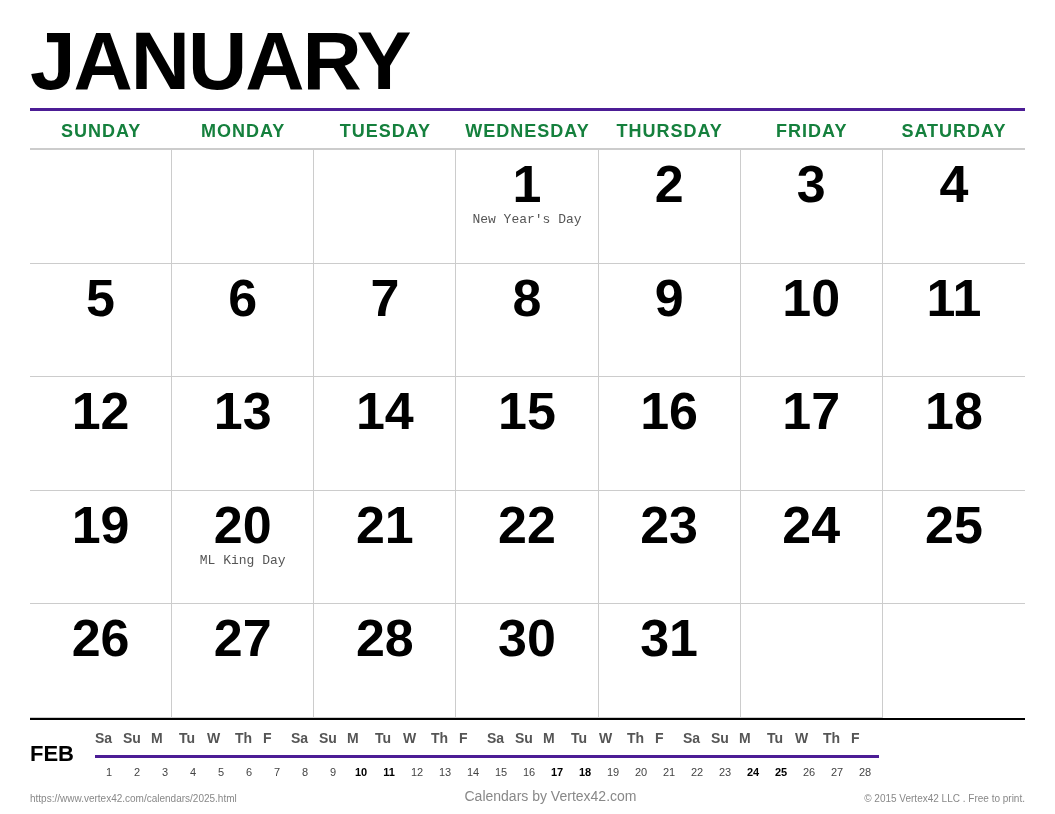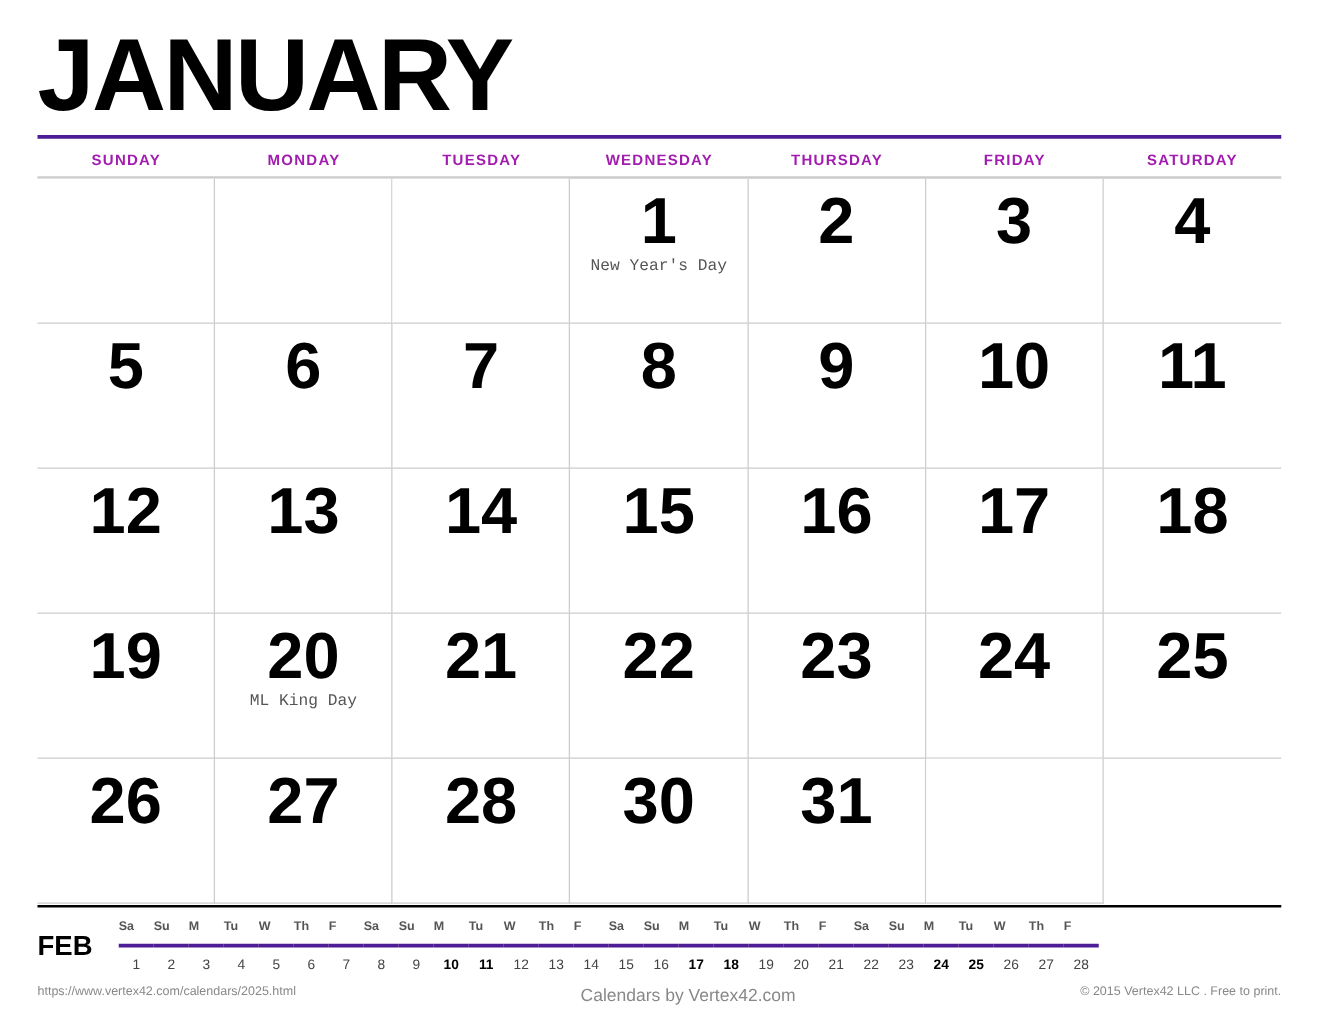--- a/index.html
+++ b/index.html
@@ -48,23 +48,23 @@
 
     
     .day-headers {
       display: grid;
       grid-template-columns: repeat(7, 1fr);
       text-align: center;
       margin-bottom: 2px;
     }
 
     .day-header {
-      font-size: 12px;
+      font-size: 18px;
       font-weight: 700;
-      color: #a21caf;
+      color: #15803d;
       letter-spacing: 1px;
       padding: 4px 0;
       text-align: center;
     }
 
     
     .calendar-grid {
       display: grid;
       grid-template-columns: repeat(7, 1fr);
       grid-template-rows: repeat(5, 1fr);
@@ -143,33 +143,33 @@
       width: 28px;
       text-align: center;
       font-size: 11px;
       color: #444;
       line-height: 1.5;
     }
 
     .mini-cell.header {
       font-weight: 700;
       color: #555;
-      font-size: 10px;
+      font-size: 14px;
     }
 
     .mini-cell.bold {
       font-weight: 900;
       color: #000;
     }
 
     
     .footer {
       display: flex;
       justify-content: space-between;
-      align-items: flex-start;
+      align-items: flex-end;
       padding: 4px 0 0 0;
     }
 
     .footer-url {
       font-size: 10px;
       color: #888;
     }
 
     .footer-center {
       font-size: 14px;

